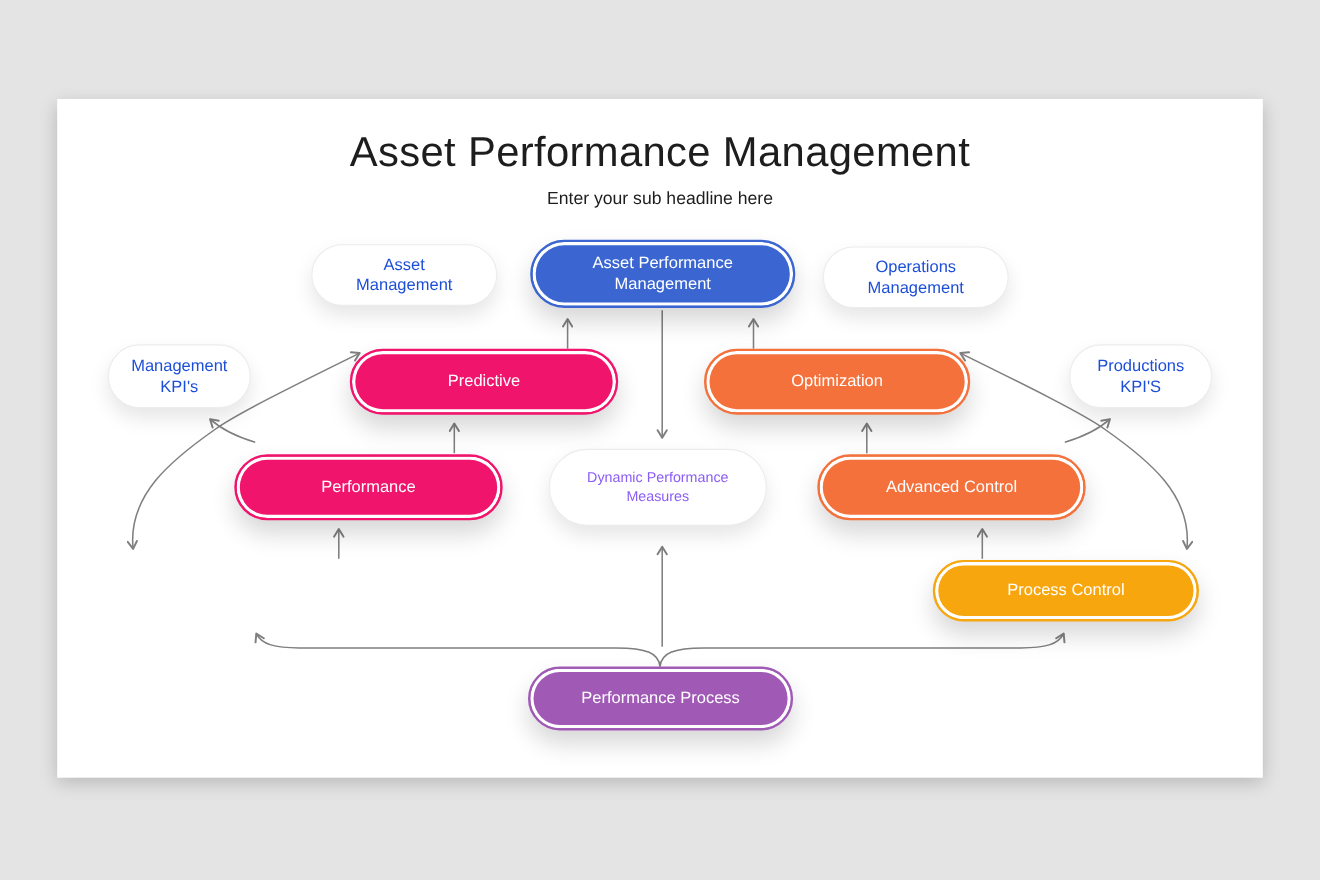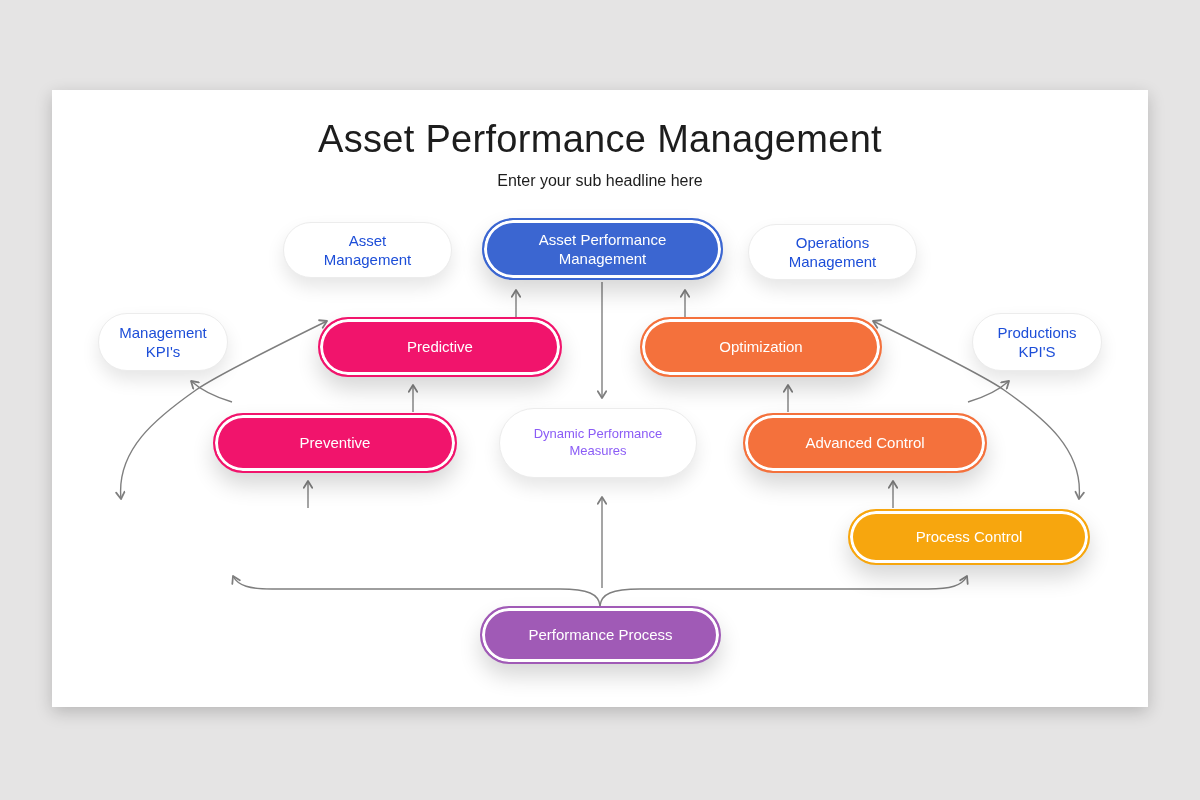--- a/index.html
+++ b/index.html
@@ -108,21 +108,21 @@
     <span>Predictive</span>
   </div>
   <div class="pill colored" style="left: 640px; top: 317px; width: 242px; height: 60px; --c: #f4713c;">
     <span>Optimization</span>
   </div>
   <div class="pill white" style="left:972px;top:313px;width:130px;height:58px;padding:0 16px;">
     <span>Productions KPI'S</span>
   </div>
 
   <div class="pill colored" style="left: 213px; top: 413px; width: 244px; height: 60px; --c: #f1146c;">
-    <span>Preventive</span>
+    <span>Performance</span>
   </div>
   <div class="pill white bold" style="left:499px;top:408px;width:198px;height:70px;padding:0 18px;">
     <span>Dynamic Performance Measures</span>
   </div>
   <div class="pill colored" style="left: 743px; top: 413px; width: 244px; height: 60px; --c: #f4713c;">
     <span>Advanced Control</span>
   </div>
 
   <div class="pill colored" style="left: 848px; top: 509px; width: 242px; height: 56px; --c: #f7a60e;">
     <span>Process Control</span>

